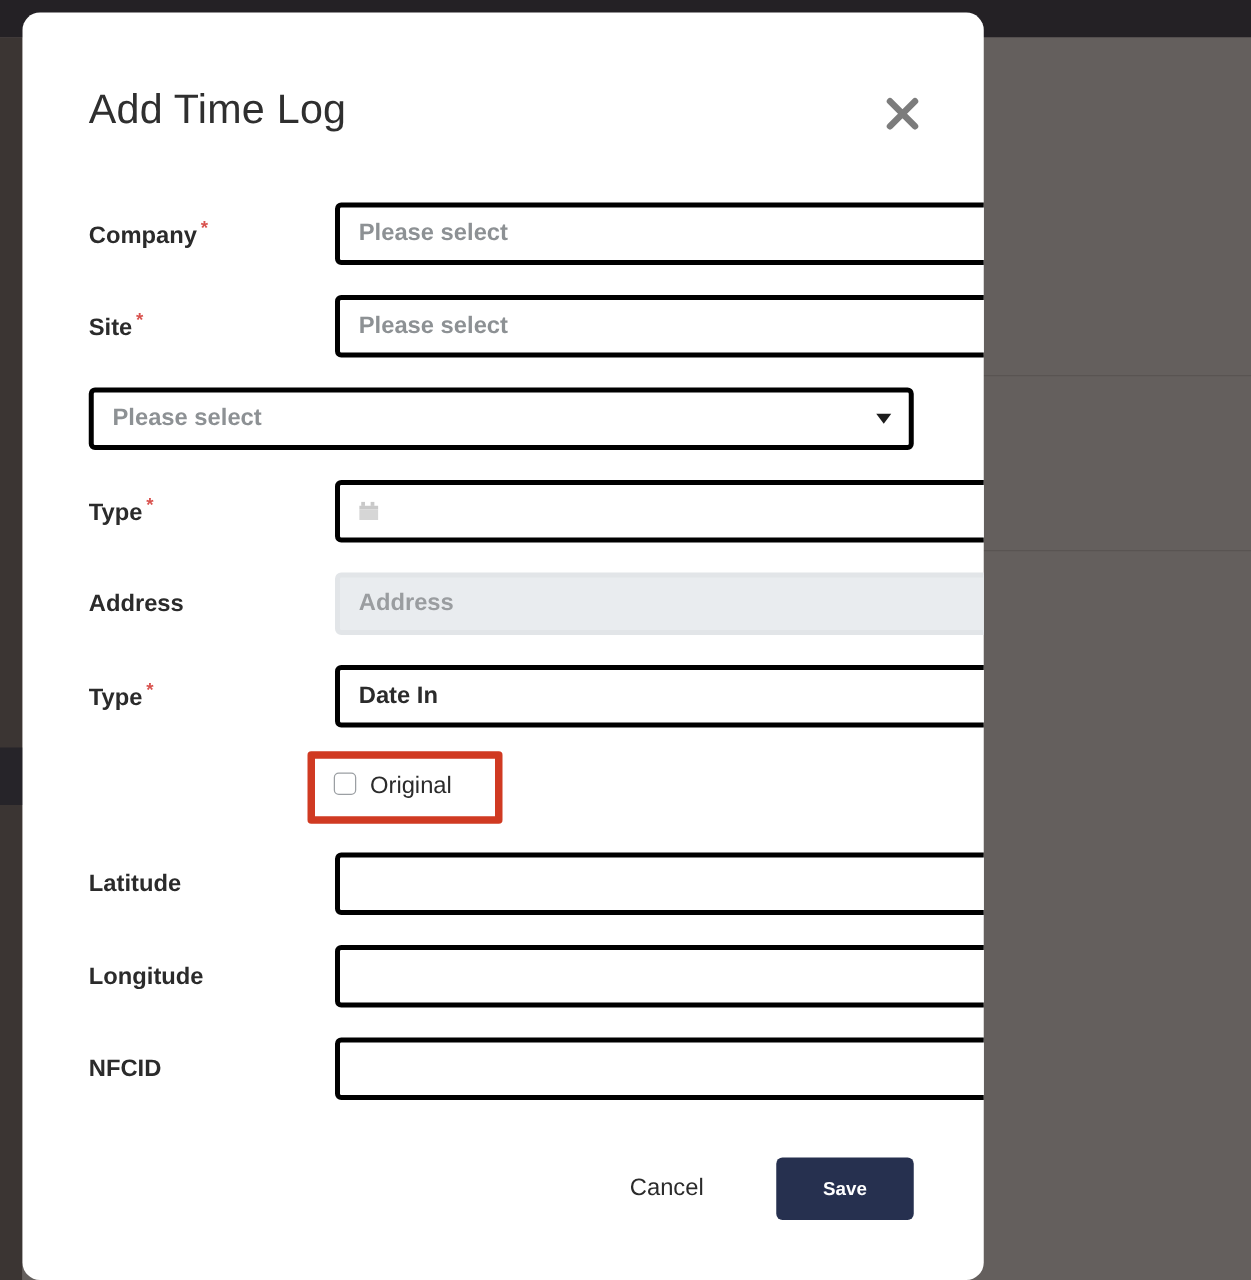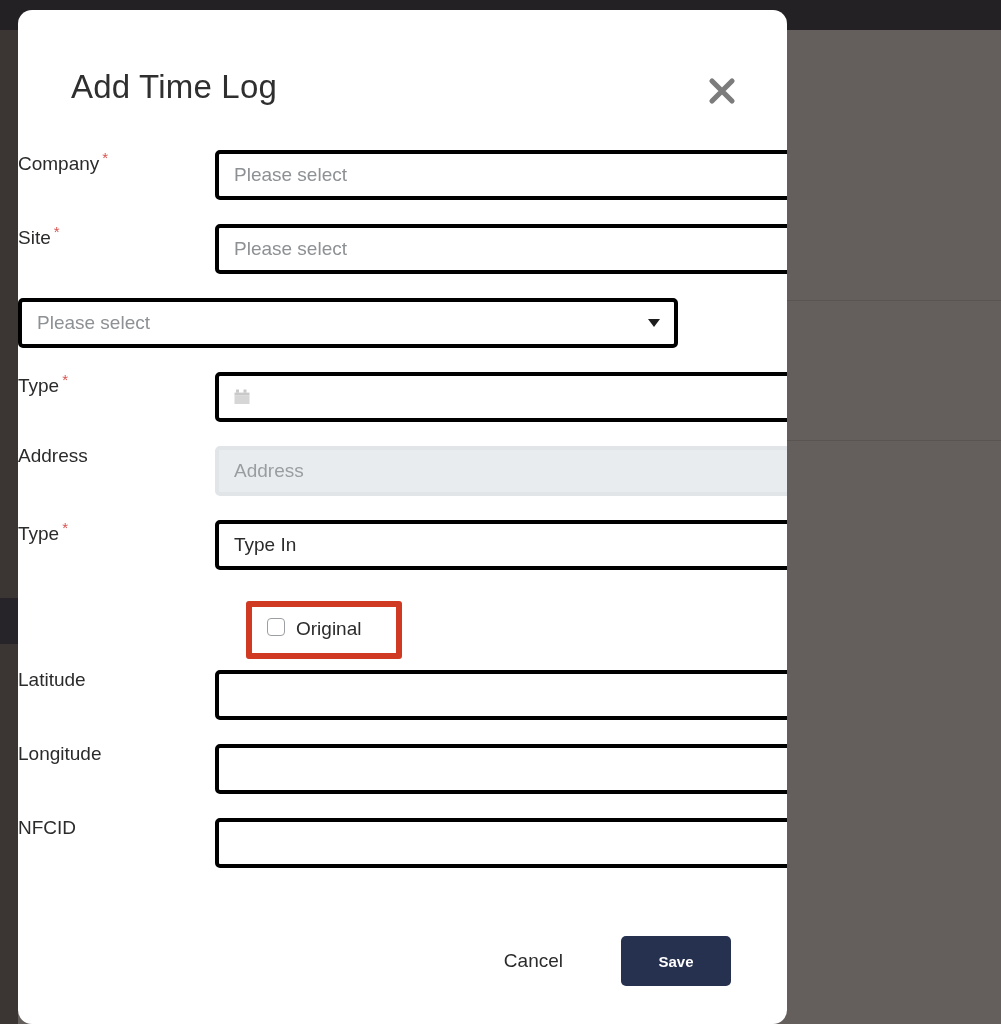--- a/index.html
+++ b/index.html
@@ -121,23 +121,25 @@
   .close-btn svg { display: block; }
 
   .form-body {
     position: relative;
     padding: 0 0 0 0;
   }
 
   .form-row {
     position: relative;
     display: flex;
-    align-items: flex-start;
+    align-items: center;
     height: 74px;
+    padding-left: 53px;
     padding-right: 53px;
+    font-weight: bold;
   }
 
   .field-label {
     width: 197px;
     flex: 0 0 197px;
     font-size: 19px;
     color: #2b2b2b;
     line-height: 1;
     white-space: nowrap;
   }
@@ -229,21 +231,21 @@
     cursor: pointer;
   }
   .chk-label {
     font-size: 19px;
     color: #2b2b2b;
   }
 
   .modal-footer {
     position: absolute;
     left: 0; right: 0;
-    bottom: 38px;
+    bottom: 48px;
     display: flex;
     align-items: center;
     justify-content: flex-end;
     padding-right: 56px;
     gap: 56px;
   }
   .btn-cancel {
     font-size: 19px;
     color: #2b2b2b;
     background: none;
@@ -357,21 +359,21 @@
             <div class="field-control">
               <div class="ctl placeholder-text disabled">
                 <span>Address</span>
               </div>
             </div>
           </div>
           <div class="form-row">
             <div class="field-label"><span>Type</span><span class="req" style="color: rgb(217, 83, 79);">*</span></div>
             <div class="field-control">
               <div class="ctl">
-                <span>Type In</span>
+                <span>Date In</span>
                 <span class="caret"></span>
               </div>
             </div>
           </div>
         </div>
 
       <div class="checkbox-row">
         <div class="annot-box" style="border-color: rgb(208, 58, 34);"></div>
         <div class="chk-wrap">
           <div class="chkbox"></div>

